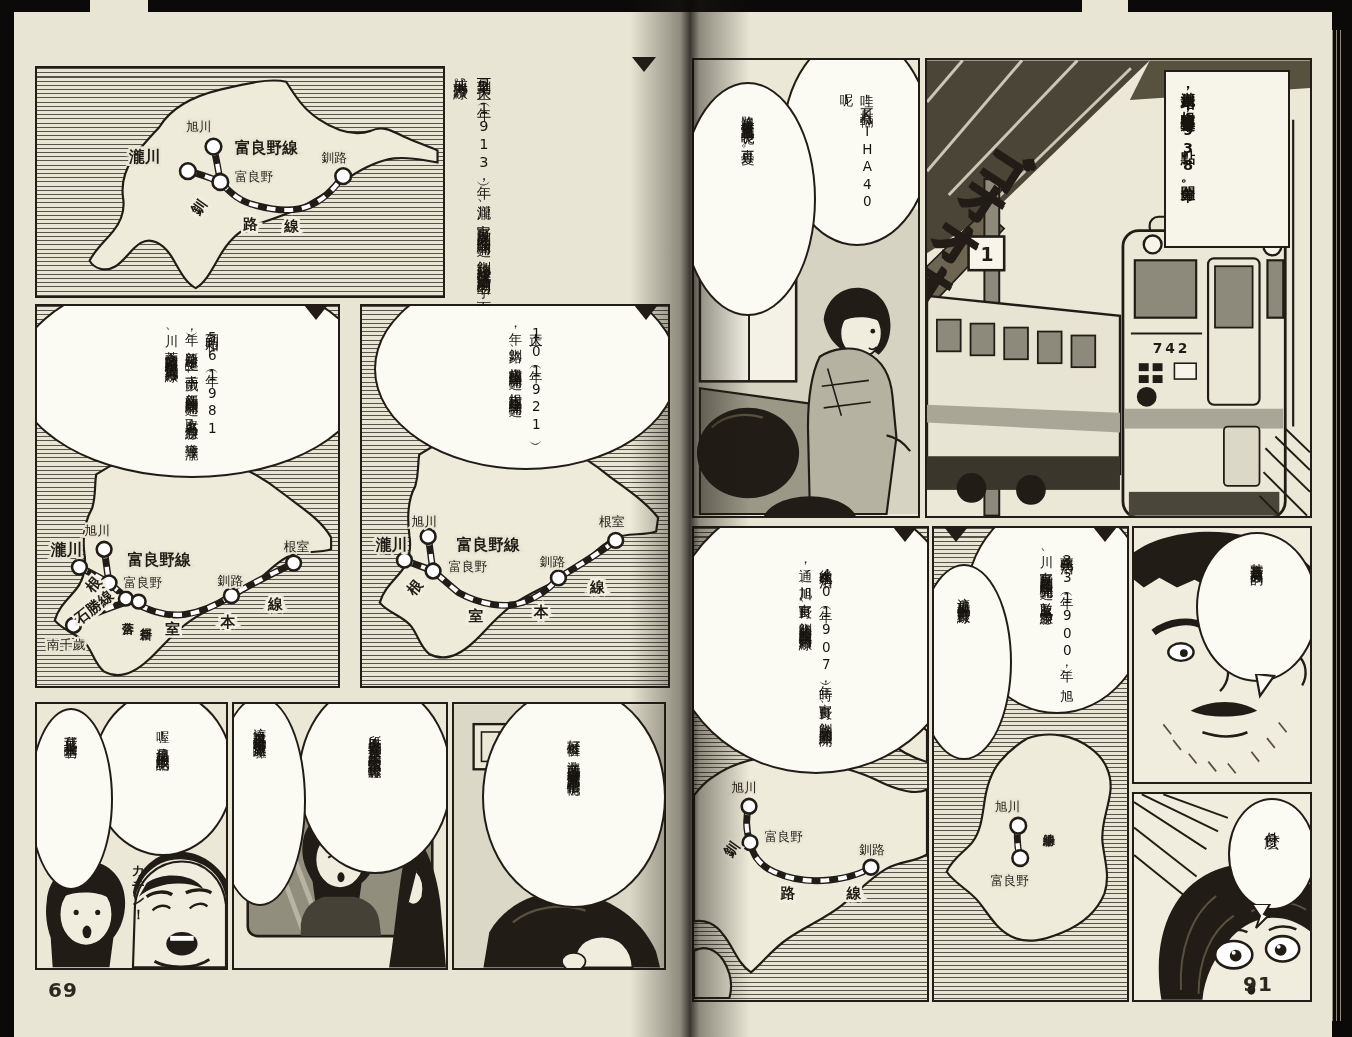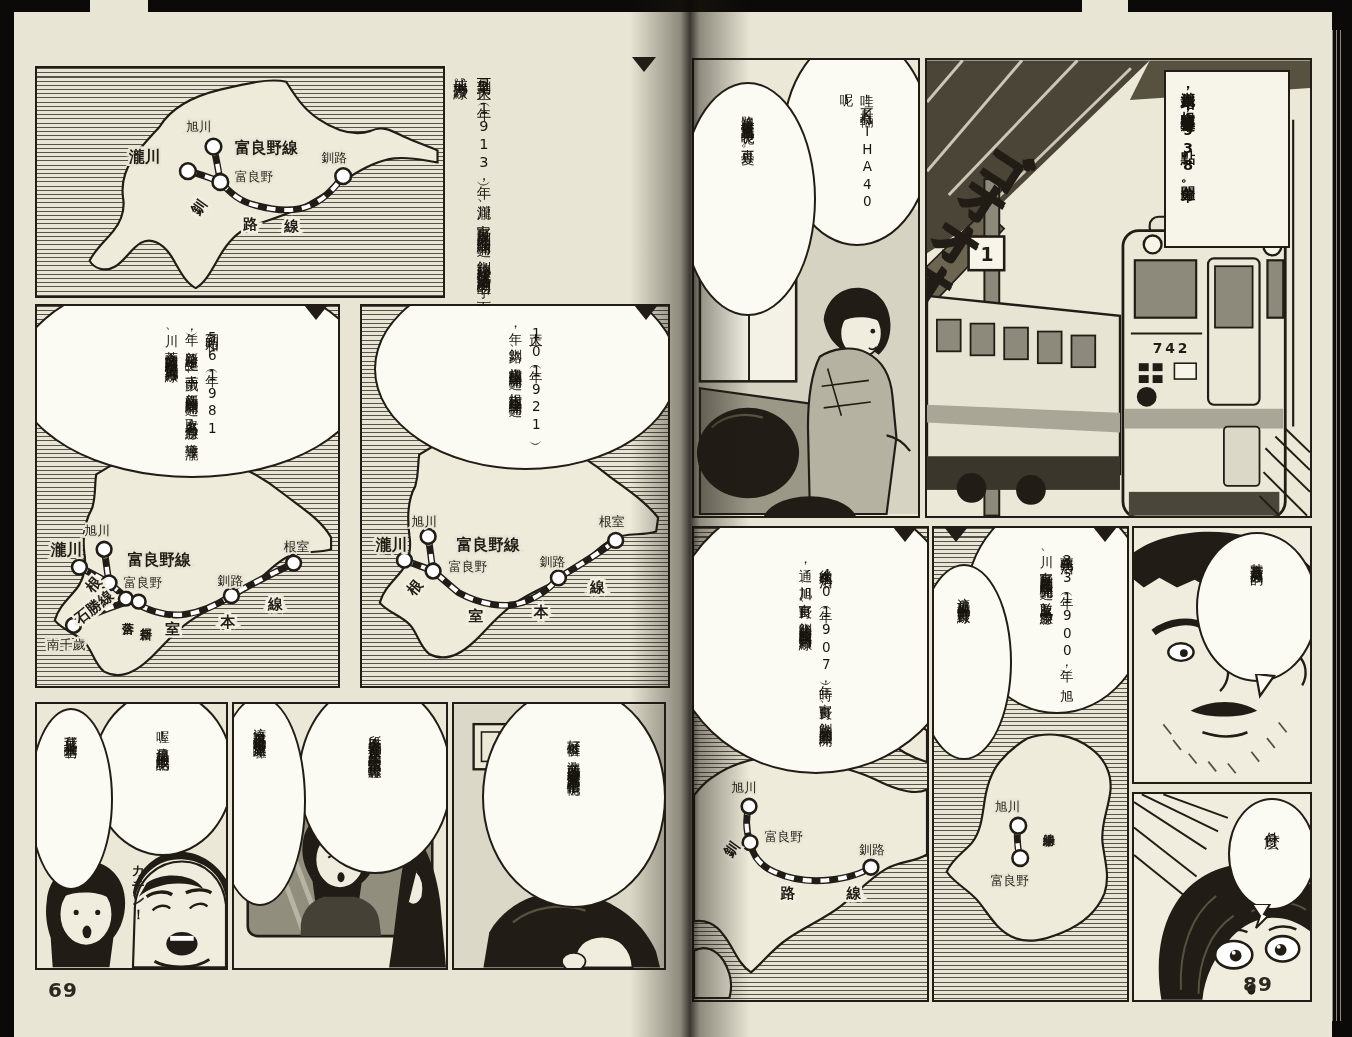--- a/index.html
+++ b/index.html
@@ -416,16 +416,16 @@
       <ellipse cx="120" cy="200" rx="4" ry="5" fill="#211d16"></ellipse>
     </svg>
     <div class="bubble" style="left:94px;top:4px;width:84px;height:108px;">
       <div class="vtext" style="height:70px;font-size:16px;">什麼？</div>
     </div>
     <svg class="tail" style="left:116px;top:110px;" width="24" height="26">
       <path d="M2,0 L20,0 L14,10 L18,12 L6,24 L10,12 Z" fill="#fbfaf3" stroke="#211d16" stroke-width="2"></path>
     </svg>
   </div>
 
-  <div class="pageno" style="left:1243px;top:972px;">89</div>
+  <div class="pageno" style="left:1243px;top:972px;">91</div>
 
   <div class="gutter"></div>
 </div>
 
 </body></html>

